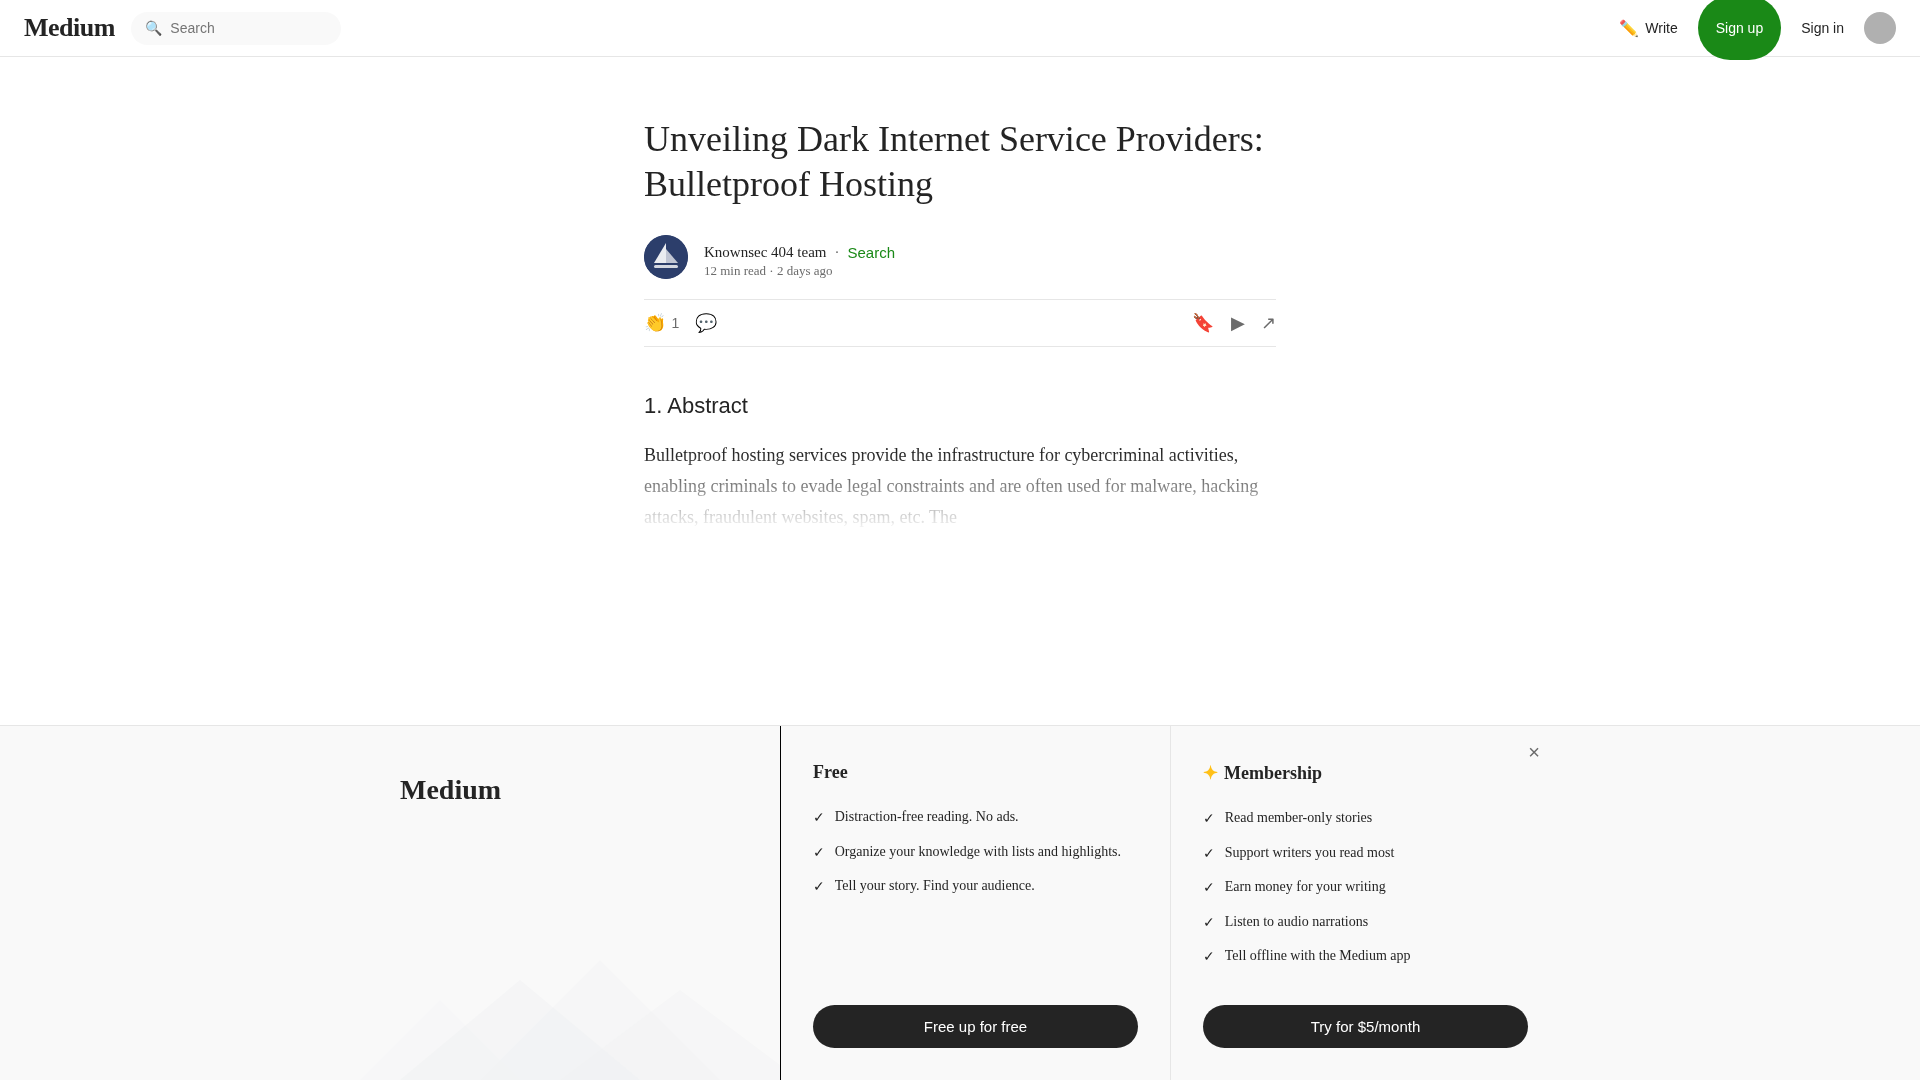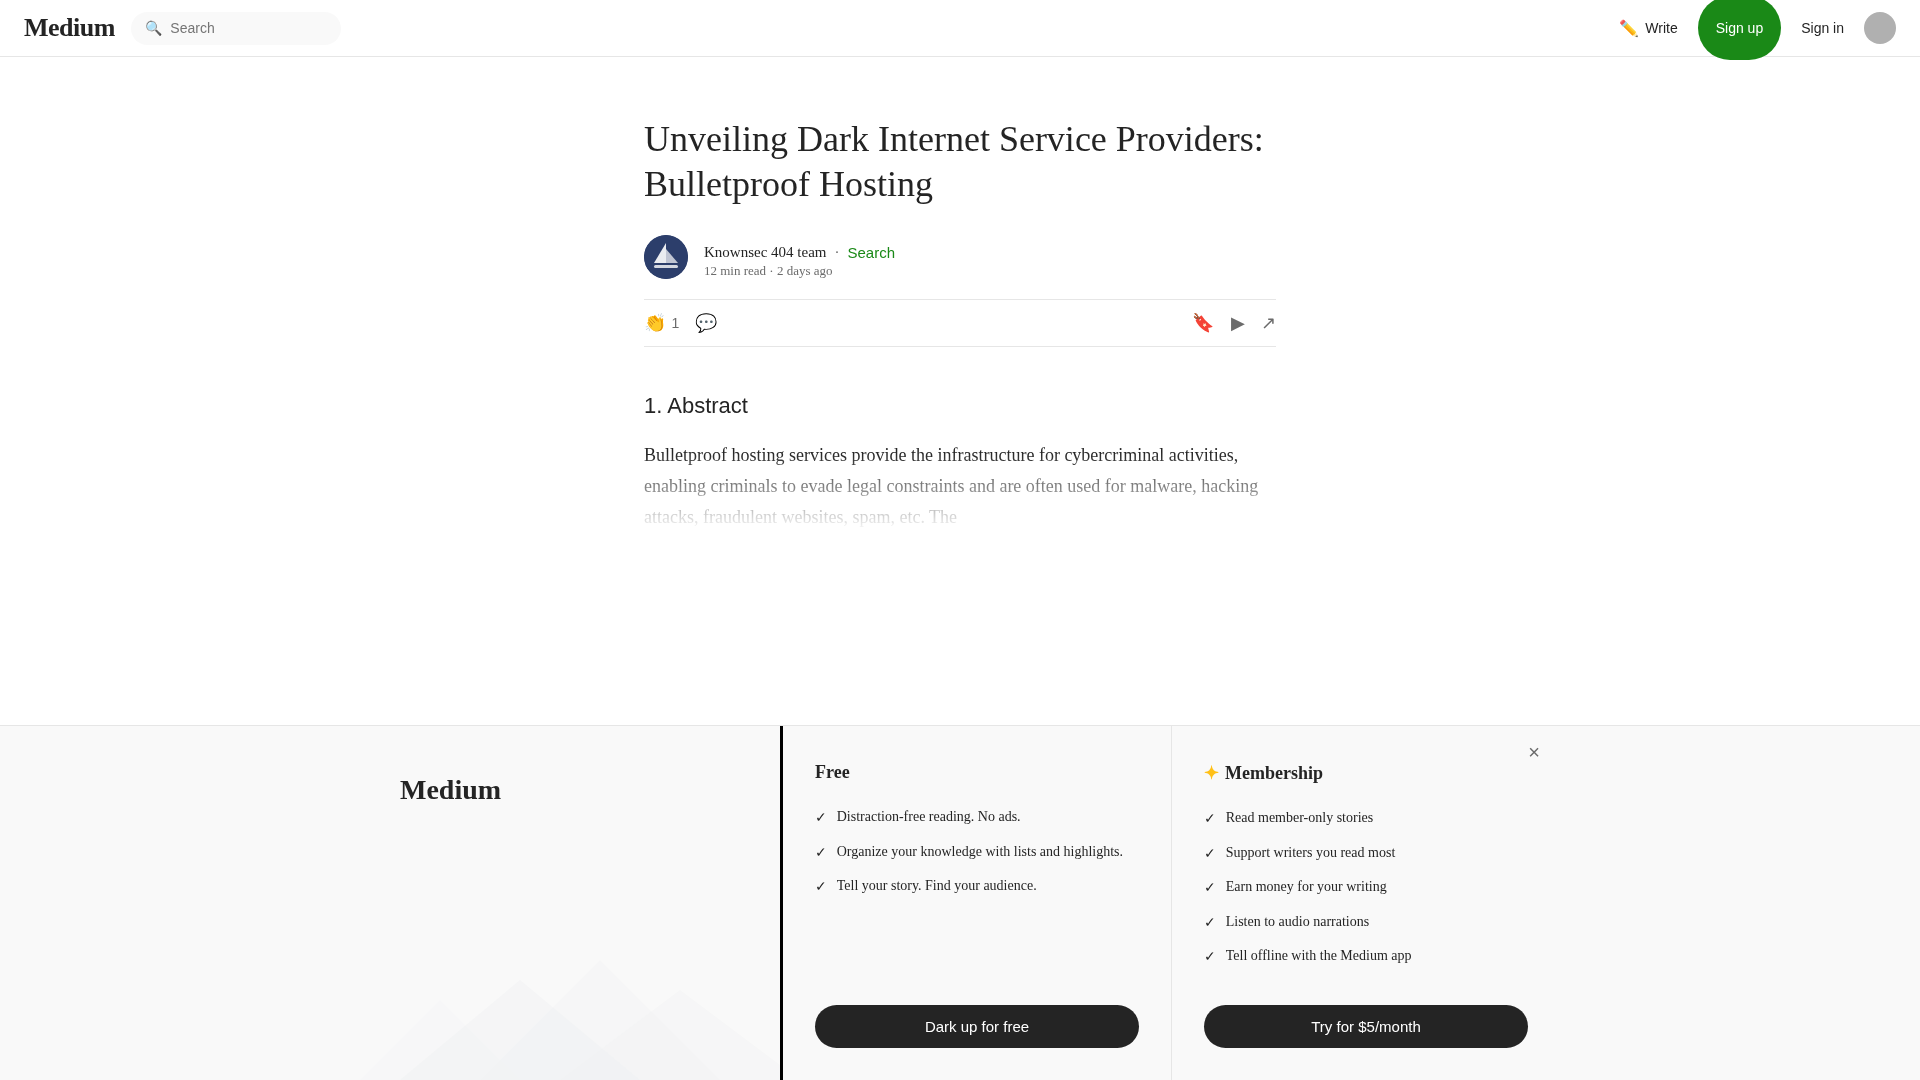--- a/index.html
+++ b/index.html
@@ -181,21 +181,21 @@
       position: absolute;
       bottom: 0; left: 0;
       width: 100%; height: 160px;
       opacity: 0.15;
       pointer-events: none;
     }
 
     .paywall-columns {
       display: flex;
       flex: 1;
-      border-left: 3px solid #000000;
+      border-left: 1px solid #000000;
     }
     .paywall-column {
       flex: 1;
       padding: 36px 32px 32px;
       display: flex;
       flex-direction: column;
     }
     .paywall-column + .paywall-column {
       border-left: 1px solid #e6e6e6;
     }
@@ -356,21 +356,21 @@
           </li>
           <li>
             <span class="check-icon">✓</span>
             <span>Organize your knowledge with lists and highlights.</span>
           </li>
           <li>
             <span class="check-icon">✓</span>
             <span>Tell your story. Find your audience.</span>
           </li>
         </ul>
-        <button class="plan-cta">Dark up for free</button>
+        <button class="plan-cta">Free up for free</button>
       </div>
 
       <div class="paywall-column">
         <div class="plan-title">
           <span class="plan-star">✦</span>
           <span>Membership</span>
         </div>
         <ul class="feature-list">
           <li>
             <span class="check-icon">✓</span>

